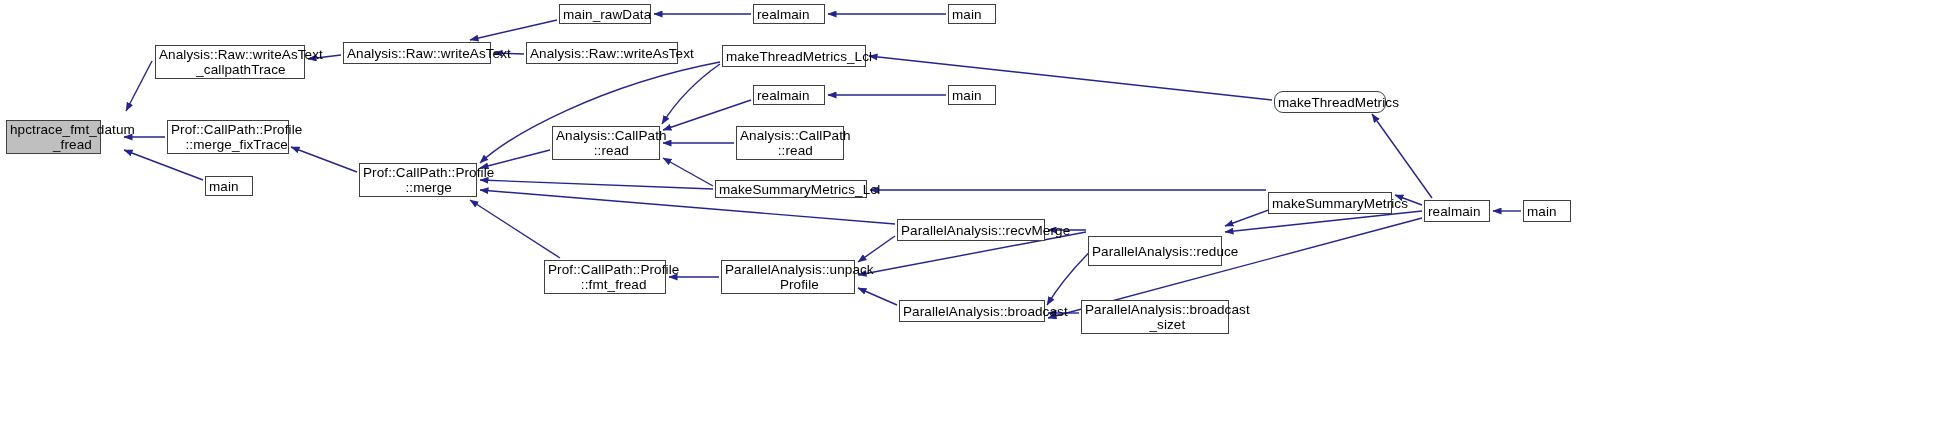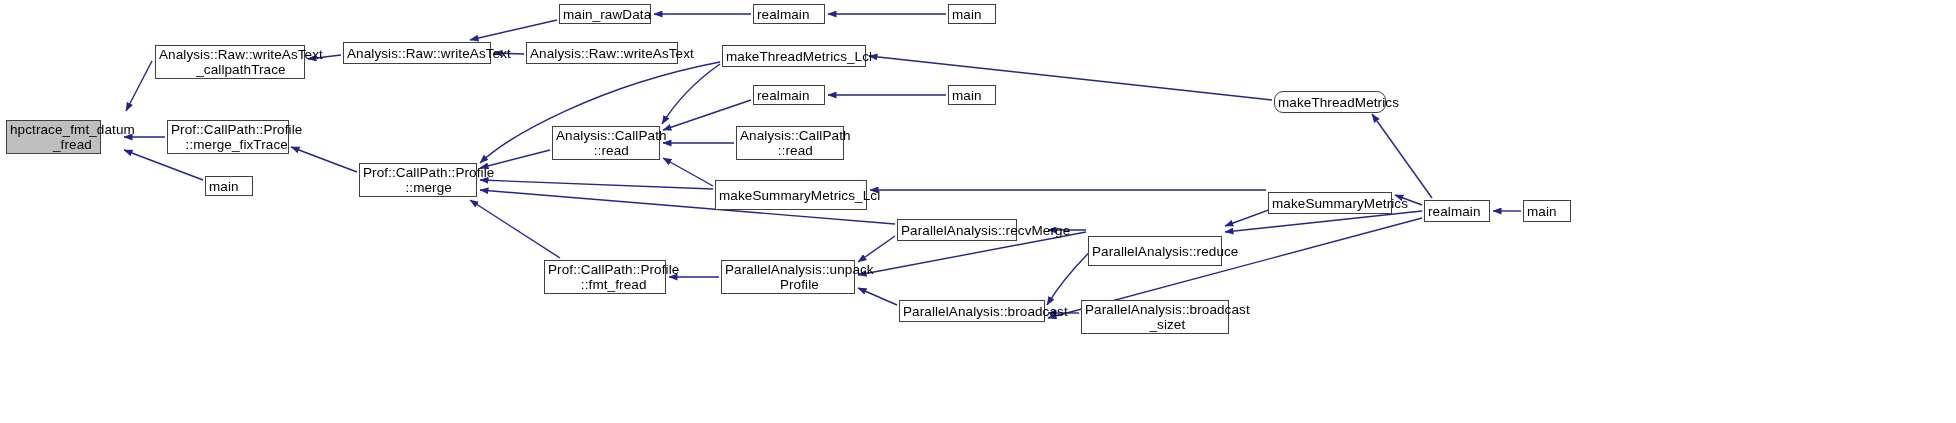--- a/index.html
+++ b/index.html
@@ -111,25 +111,25 @@
       <div class="node" style="left: 559px; top: 4px; width: 92px; height: 20px;"><span class="node-label">main_rawData</span></div>
       <div class="node" style="left: 552px; top: 126px; width: 108px; height: 34px;"><span class="node-label">Analysis::CallPath
 ::read</span></div>
       <div class="node" style="left: 544px; top: 260px; width: 122px; height: 34px;"><span class="node-label">Prof::CallPath::Profile
 ::fmt_fread</span></div>
       <div class="node" style="left: 753px; top: 4px; width: 72px; height: 20px;"><span class="node-label">realmain</span></div>
       <div class="node" style="left: 722px; top: 45px; width: 144px; height: 22px;"><span class="node-label">makeThreadMetrics_Lcl</span></div>
       <div class="node" style="left: 753px; top: 85px; width: 72px; height: 20px;"><span class="node-label">realmain</span></div>
       <div class="node" style="left: 736px; top: 126px; width: 108px; height: 34px;"><span class="node-label">Analysis::CallPath
 ::read</span></div>
-      <div class="node" style="left: 715px; top: 180px; width: 152px; height: 30px;"><span class="node-label">makeSummaryMetrics_Lcl</span></div>
+      <div class="node" style="left: 715px; top: 180px; width: 152px; height: 18px;"><span class="node-label">makeSummaryMetrics_Lcl</span></div>
       <div class="node" style="left: 721px; top: 260px; width: 134px; height: 34px;"><span class="node-label">ParallelAnalysis::unpack
 Profile</span></div>
       <div class="node" style="left: 899px; top: 300px; width: 146px; height: 22px;"><span class="node-label">ParallelAnalysis::broadcast</span></div>
-      <div class="node" style="left: 897px; top: 219px; width: 120px; height: 22px;"><span class="node-label">ParallelAnalysis::recvMerge</span></div>
+      <div class="node" style="left: 897px; top: 219px; width: 148px; height: 22px;"><span class="node-label">ParallelAnalysis::recvMerge</span></div>
       <div class="node" style="left: 948px; top: 4px; width: 48px; height: 20px;"><span class="node-label">main</span></div>
       <div class="node" style="left: 948px; top: 85px; width: 48px; height: 20px;"><span class="node-label">main</span></div>
       <div class="node" style="left: 1088px; top: 236px; width: 134px; height: 30px;"><span class="node-label">ParallelAnalysis::reduce</span></div>
       <div class="node" style="left: 1081px; top: 300px; width: 148px; height: 34px;"><span class="node-label">ParallelAnalysis::broadcast
 _sizet</span></div>
       <div class="node" style="left: 1274px; top: 91px; width: 112px; height: 22px; border-radius: 9px;"><span class="node-label">makeThreadMetrics</span></div>
       <div class="node" style="left: 1268px; top: 192px; width: 124px; height: 22px;"><span class="node-label">makeSummaryMetrics</span></div>
       <div class="node" style="left: 1424px; top: 200px; width: 66px; height: 22px;"><span class="node-label">realmain</span></div>
       <div class="node" style="left: 1523px; top: 200px; width: 48px; height: 22px;"><span class="node-label">main</span></div>
     </div>

